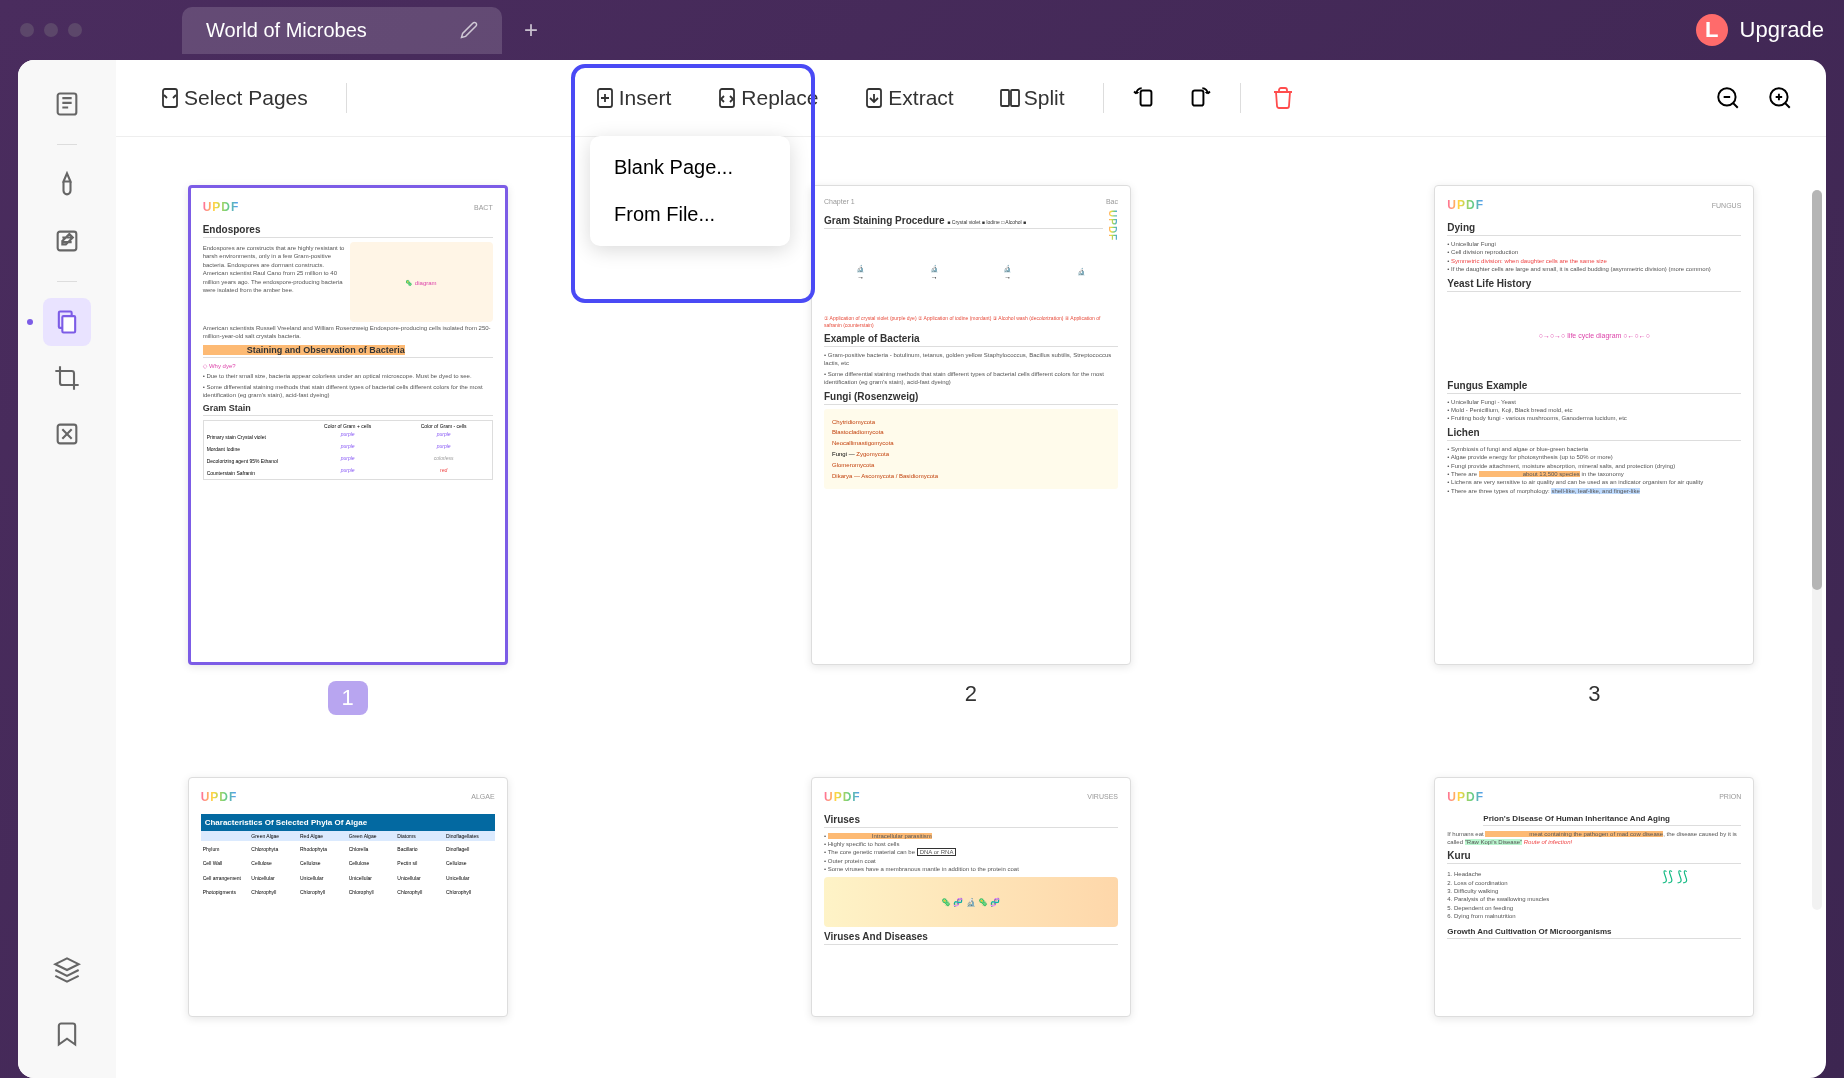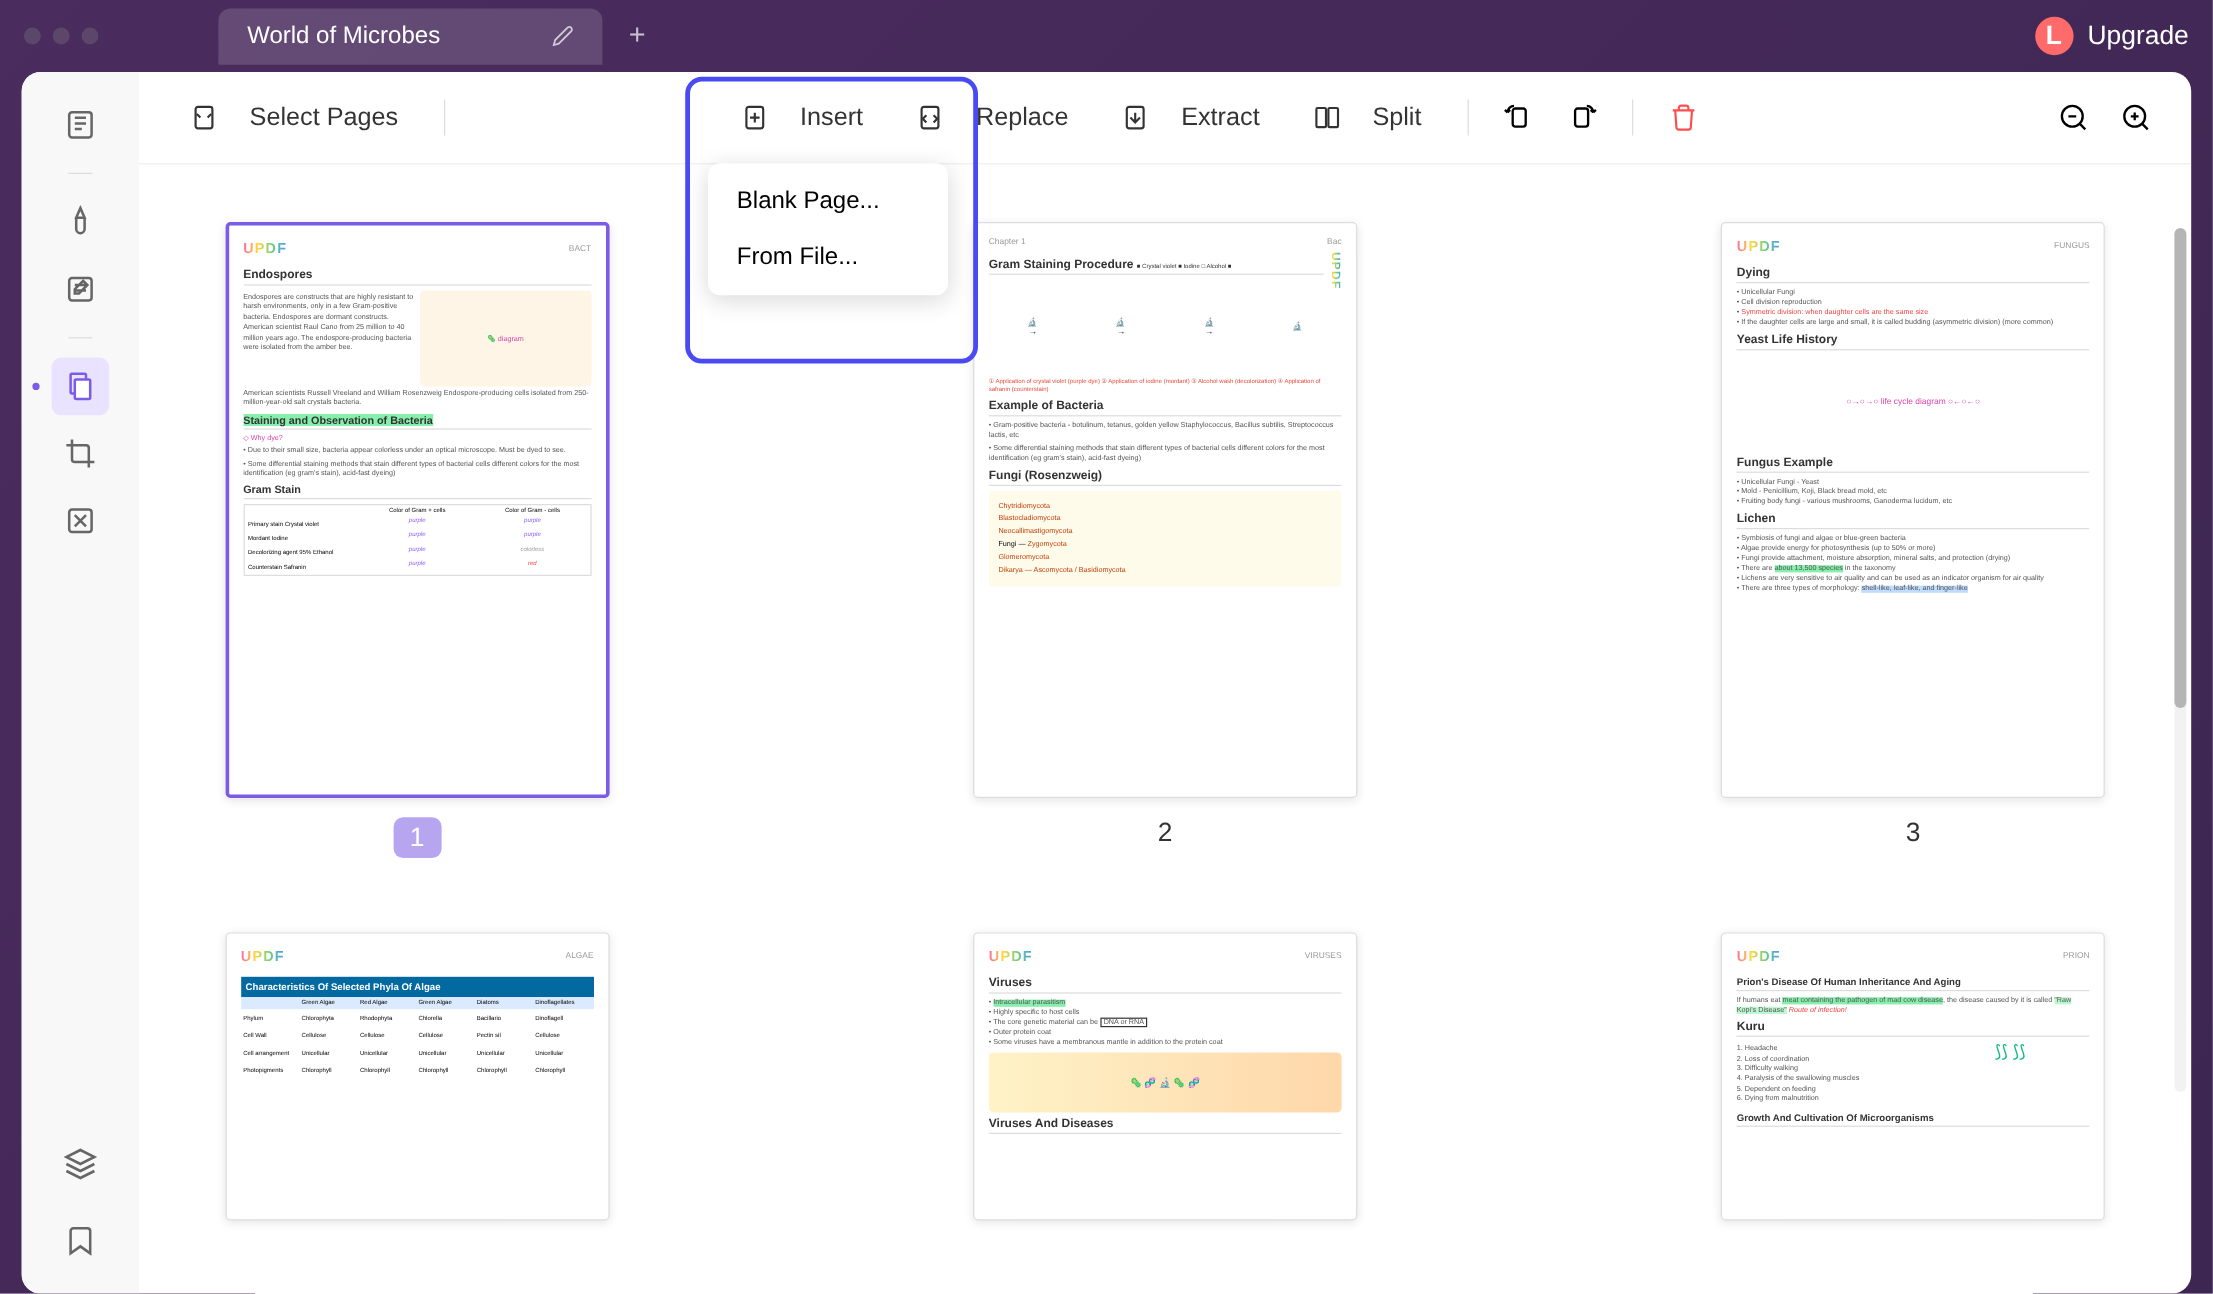--- a/index.html
+++ b/index.html
@@ -22,21 +22,21 @@
     .sidebar { width: 98px; background: #f8f8f8; display: flex; flex-direction: column; align-items: center; padding: 20px 0; gap: 8px; }
     .sidebar-item { width: 48px; height: 48px; display: flex; align-items: center; justify-content: center; border-radius: 8px; cursor: pointer; color: #666; position: relative; }
     .sidebar-item.active { background: #e9e3ff; }
     .sidebar-item.dot::before { content: ''; position: absolute; left: -16px; width: 6px; height: 6px; background: #7c5ce6; border-radius: 50%; }
     .sidebar-divider { width: 20px; height: 1px; background: #ddd; margin: 8px 0; }
     .sidebar-bottom { margin-top: auto; display: flex; flex-direction: column; gap: 16px; align-items: center; }
     
     .content-area { flex: 1; display: flex; flex-direction: column; position: relative; }
     
     .toolbar { display: flex; align-items: center; padding: 16px 24px; gap: 8px; border-bottom: 1px solid #eee; }
-    .toolbar-btn { display: flex; align-items: center; gap: 26px; padding: 10px 18px; border-radius: 8px; cursor: pointer; font-size: 21px; color: #333; }
+    .toolbar-btn { display: flex; align-items: center; gap: 2px; padding: 10px 18px; border-radius: 8px; cursor: pointer; font-size: 21px; color: #333; }
     .toolbar-divider { width: 1px; height: 30px; background: #ddd; margin: 0 12px; }
     .toolbar-spacer { flex: 1; }
     .icon-btn { width: 44px; height: 44px; display: flex; align-items: center; justify-content: center; cursor: pointer; border-radius: 8px; }
     .icon-btn.delete { color: #ff4d4d; }
     
     .insert-highlight { position: absolute; border: 4px solid #4a4af5; border-radius: 14px; pointer-events: none; z-index: 10; }
     .insert-dropdown { position: absolute; background: #fff; border-radius: 10px; box-shadow: 0 4px 20px rgba(0,0,0,0.15); padding: 8px; z-index: 20; min-width: 200px; }
     .dropdown-item { padding: 12px 16px; font-size: 20px; cursor: pointer; border-radius: 6px; }
     
     .thumbnails-grid { flex: 1; overflow-y: auto; padding: 48px 60px; display: grid; grid-template-columns: repeat(3, 1fr); gap: 48px 280px; justify-items: center; }
@@ -44,21 +44,21 @@
     .thumbnail { width: 320px; height: 480px; background: #fff; border: 1px solid #ddd; border-radius: 4px; box-shadow: 0 2px 8px rgba(0,0,0,0.1); cursor: pointer; padding: 12px; font-size: 7px; overflow: hidden; position: relative; }
     .thumbnail.selected { border: 3px solid #7c5ce6; }
     .page-num { font-size: 22px; color: #333; }
     .page-num.selected { background: #b8a5f0; color: #fff; padding: 4px 14px; border-radius: 8px; }
     
     .thumb-header { display: flex; justify-content: space-between; align-items: center; margin-bottom: 6px; padding-bottom: 4px; }
     .updf-logo { background: linear-gradient(90deg, #ff6b9d, #ffd93d, #6bcf7f, #4d96ff); -webkit-background-clip: text; background-clip: text; color: transparent; font-weight: 800; font-size: 12px; letter-spacing: 1px; }
     .thumb-category { font-size: 7px; color: #999; }
     .thumb-title { font-size: 10px; font-weight: 600; color: #333; margin: 4px 0; border-bottom: 1px solid #ddd; padding-bottom: 2px; }
     .thumb-text { font-size: 6px; color: #555; line-height: 1.4; margin: 2px 0; }
-    .thumb-highlight { background: #86efac; }
+    .thumb-highlight { background: #fdba74; padding-left: 44px; }
     
     .scrollbar-track { position: absolute; right: 4px; top: 130px; width: 10px; height: 720px; background: rgba(0,0,0,0.05); border-radius: 5px; }
     .scrollbar-thumb { width: 100%; height: 400px; background: rgba(0,0,0,0.25); border-radius: 5px; }
     
     svg { display: block; }
   </style>
 </head>
 <body>
 
 <div class="window-chrome">
@@ -368,21 +368,21 @@
           <div class="thumb-title">Viruses And Diseases</div>
         </div>
       </div>
 
       <div class="thumb-wrapper">
         <div class="thumbnail" style="height:240px;">
           <div class="thumb-header">
             <span class="updf-logo">UPDF</span>
             <span class="thumb-category">PRION</span>
           </div>
-          <div class="thumb-title" style="font-size:8px;">Prion's Disease Of Human Inheritance And Aging</div>
+          <div class="thumb-title" style="font-size:8px;margin-left:36px;">Prion's Disease Of Human Inheritance And Aging</div>
           <div class="thumb-text">If humans eat <span class="thumb-highlight">meat containing the pathogen of mad cow disease</span>, the disease caused by it is called <span style="background:#bbf7d0;">"Raw Kopi's Disease"</span> <span style="color:#ef4444; font-style:italic;">Route of infection!</span></div>
           <div class="thumb-title">Kuru</div>
           <div style="display:flex;">
             <div class="thumb-text" style="width:55%;">1. Headache<br>2. Loss of coordination<br>3. Difficulty walking<br>4. Paralysis of the swallowing muscles<br>5. Dependent on feeding<br>6. Dying from malnutrition</div>
             <div style="width:45%; color:#10b981; font-size:14px; text-align:center;">⟆⟆ ⟆⟆</div>
           </div>
           <div class="thumb-title" style="font-size:8px;">Growth And Cultivation Of Microorganisms</div>
         </div>
       </div>
 

